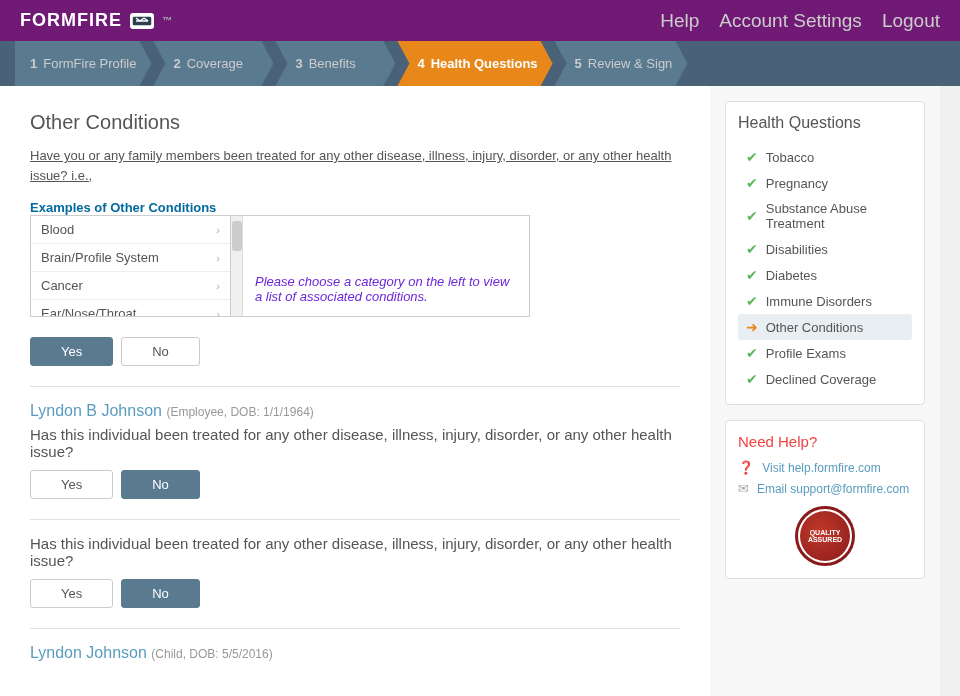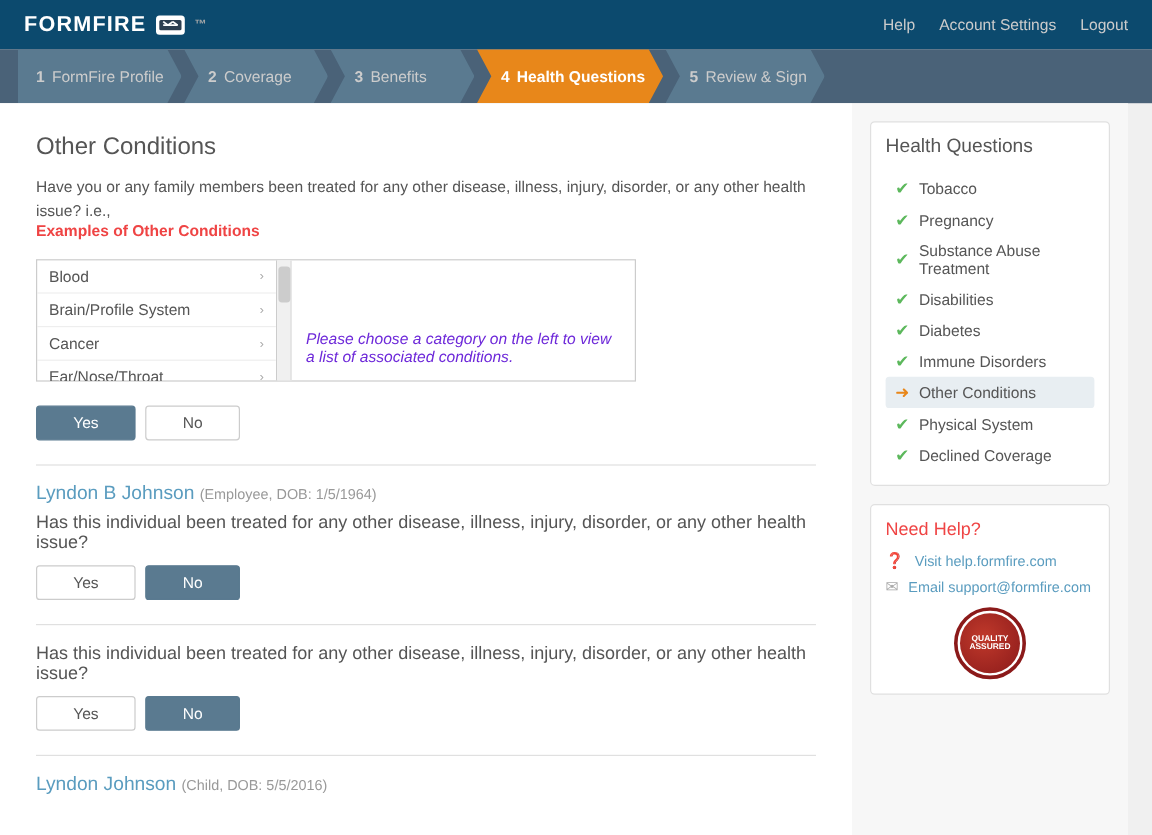--- a/index.html
+++ b/index.html
@@ -1,20 +1,20 @@
 <!DOCTYPE html>
 <html><head>
   <meta charset="utf-8">
   <style>
     * { box-sizing: border-box; margin: 0; padding: 0; }
     body { font-family: 'Segoe UI', Arial, sans-serif; font-size: 14px; background: #f0f0f0; color: #333; }
 
     
     .header {
-      background: #0c4a6e;
+      background: #701a75;
       height: 41px;
       display: flex;
       align-items: center;
       justify-content: space-between;
       padding: 0 20px;
     }
     .header-logo {
       color: white;
       font-size: 18px;
       font-weight: bold;
@@ -31,21 +31,21 @@
       border-radius: 3px;
       position: relative;
     }
     .header-nav {
       display: flex;
       gap: 20px;
     }
     .header-nav a {
       color: #ccc;
       text-decoration: none;
-      font-size: 13px;
+      font-size: 19px;
     }
 
     
     .progress-bar {
       background: #4a6278;
       padding: 0 15px;
       display: flex;
       align-items: stretch;
       height: 45px;
     }
@@ -92,28 +92,30 @@
     .section-title {
       font-size: 20px;
       font-weight: 400;
       color: #555;
       margin-bottom: 12px;
     }
 
     .section-description {
       font-size: 13px;
       color: #555;
+      margin-bottom: 15px;
       line-height: 1.5;
+      text-decoration: underline;
     }
 
     .examples-label {
       font-size: 13px;
       font-weight: bold;
-      color: #ef4444;
-      margin-bottom: 16px;
+      color: #0369a1;
+      margin-bottom: 0;
     }
 
     .conditions-selector {
       display: flex;
       border: 1px solid #ccc;
       height: 102px;
       margin-bottom: 20px;
       max-width: 500px;
     }
     .conditions-list {
@@ -399,21 +401,21 @@
     <div class="yn-group">
       <button class="btn-yes-active">Yes</button>
       <button class="btn-no">No</button>
     </div>
 
     <hr class="divider">
 
     <div>
       <div class="person-name">
         <span>Lyndon B Johnson</span>
-        <span class="person-dob"> (Employee, DOB: 1/5/1964)</span>
+        <span class="person-dob"> (Employee, DOB: 1/1/1964)</span>
       </div>
       <p class="person-question">Has this individual been treated for any other disease, illness, injury, disorder, or any other health issue?</p>
       <div class="yn-group">
         <button class="btn-yes">Yes</button>
         <button class="btn-no-active">No</button>
       </div>
     </div>
 
     <hr class="divider">
 
@@ -463,21 +465,21 @@
       <div class="sidebar-item">
         <span class="check-icon">✔</span>
         <span>Immune Disorders</span>
       </div>
       <div class="sidebar-item active">
         <span class="arrow-icon">➜</span>
         <span>Other Conditions</span>
       </div>
       <div class="sidebar-item">
         <span class="check-icon">✔</span>
-        <span>Physical System</span>
+        <span>Profile Exams</span>
       </div>
       <div class="sidebar-item">
         <span class="check-icon">✔</span>
         <span>Declined Coverage</span>
       </div>
     </div>
 
     <div class="sidebar-card">
       <div class="need-help-title">Need Help?</div>
       <div class="need-help-item">

